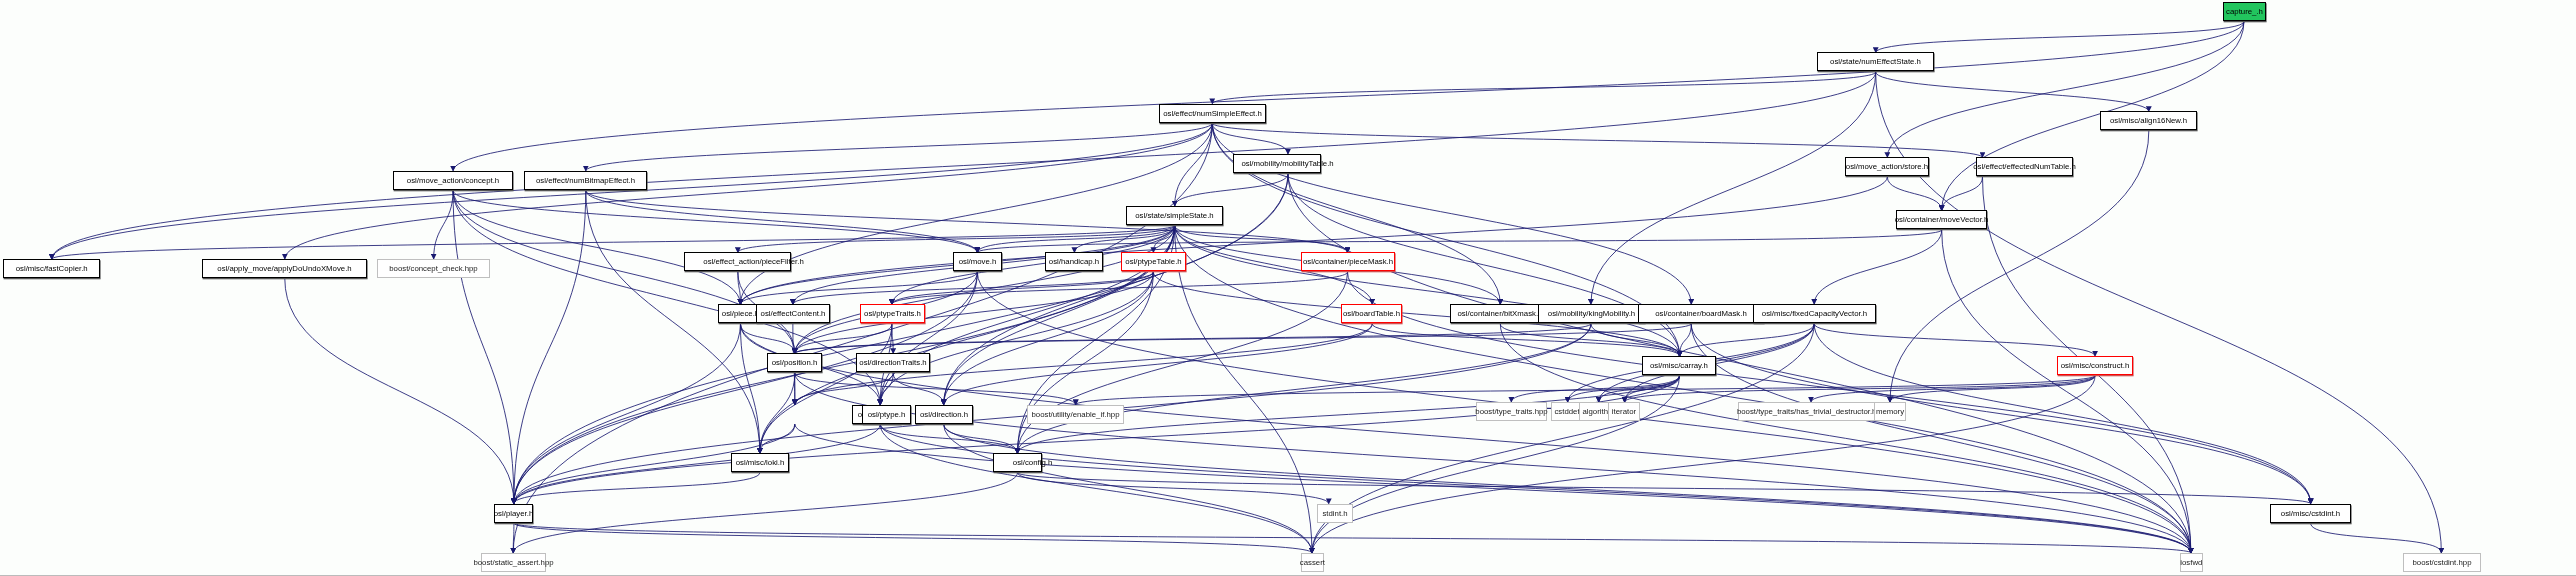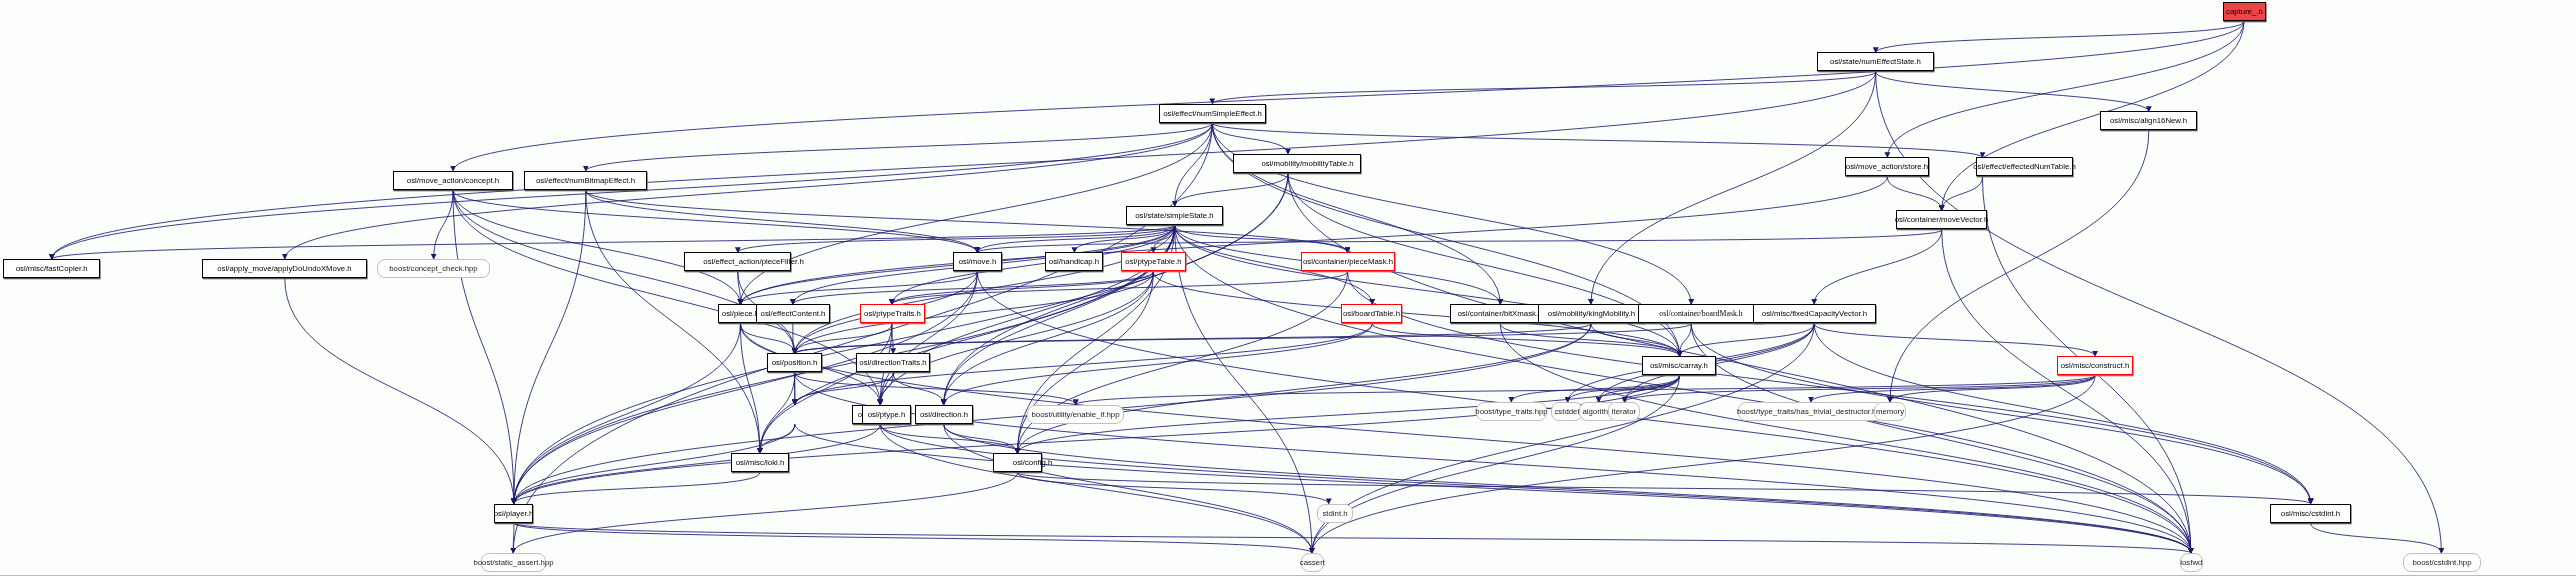--- a/index.html
+++ b/index.html
@@ -5,23 +5,23 @@
   html, body { margin: 0; padding: 0; background: #fcfefc; }
   body { width: 2576px; height: 577px; position: relative; overflow: hidden;
          font-family: "Liberation Sans", sans-serif; }
   #graph { position: absolute; left: 0; top: 0; width: 2576px; height: 577px; }
   #edges path { fill: none; stroke: #191970; stroke-width: 1.3; }
   .node { position: absolute; box-sizing: border-box; height: 19.4px;
           display: flex; align-items: center; justify-content: center;
           font-size: 7.8px; color: #000; white-space: nowrap; padding: 0 3.9px;
           background: #ffffff; border: 0.6px solid #000;
           box-shadow: 0.6px 1.3px 0 #555; }
-  .node.root { background: #ef4444; border-color: #000; }
+  .node.root { background: #22c55e; border-color: #000; }
   .node.red { border-color: #ff0000; box-shadow: 0.6px 1.3px 0 #d05050; }
-  .node.ext { border-color: #bfbfbf; box-shadow: none; color: #222; border-radius: 8px; }
+  .node.ext { border-color: #bfbfbf; box-shadow: none; color: #222; }
   .bottom-rule { position: absolute; left: 0; right: 0; top: 575px; height: 1.3px; background: #bbb; }
 </style>
 </head>
 <body>
 
 <svg id="graph" xmlns="http://www.w3.org/2000/svg" viewBox="0 0 3980 891" width="2576" height="577">
   <defs>
     <marker id="arrow" viewBox="0 0 10 10" refX="9" refY="5" markerWidth="7" markerHeight="7" orient="auto">
       <path d="M0,0 L10,5 L0,10 z" fill="#191970"></path>
     </marker>
@@ -176,42 +176,42 @@
       <path d="M794,808 C794,838 3385,824 3385,854" marker-end="url(#arrow)"></path>
       <path d="M3570,808 C3570,838 3772,824 3772,854" marker-end="url(#arrow)"></path>
     </g>
 </svg>
 
 <div id="nodes">
     <div class="node root" style="left: 2223px; top: 1.9px; width: 43px;">capture_.h</div>
     <div class="node " style="left: 1817px; top: 52px; width: 117px;">osl/state/numEffectState.h</div>
     <div class="node " style="left: 1159px; top: 104px; width: 107px;">osl/effect/numSimpleEffect.h</div>
     <div class="node " style="left: 2100px; top: 111px; width: 97px;">osl/misc/align16New.h</div>
-    <div class="node " style="left: 1233px; top: 154px; width: 128px; padding-left: 25px;">osl/mobility/mobilityTable.h</div>
+    <div class="node " style="left: 1233px; top: 154px; width: 88px; padding-left: 25px;">osl/mobility/mobilityTable.h</div>
     <div class="node " style="left: 1845px; top: 157px; width: 84px;">osl/move_action/store.h</div>
     <div class="node " style="left: 1976px; top: 157px; width: 97px;">osl/effect/effectedNumTable.h</div>
     <div class="node " style="left: 393px; top: 171px; width: 120px;">osl/move_action/concept.h</div>
     <div class="node " style="left: 524px; top: 171px; width: 123px;">osl/effect/numBitmapEffect.h</div>
     <div class="node " style="left: 1126px; top: 206px; width: 97px;">osl/state/simpleState.h</div>
     <div class="node " style="left: 1896px; top: 210px; width: 91px;">osl/container/moveVector.h</div>
     <div class="node " style="left: 3.2px; top: 259px; width: 97px;">osl/misc/fastCopier.h</div>
     <div class="node " style="left: 202px; top: 259px; width: 165px;">osl/apply_move/applyDoUndoXMove.h</div>
     <div class="node ext" style="left: 377px; top: 259px; width: 113px;">boost/concept_check.hpp</div>
     <div class="node " style="left: 684px; top: 252px; width: 107px; padding-left: 36px;">osl/effect_action/pieceFilter.h</div>
     <div class="node " style="left: 953px; top: 252px; width: 49px;">osl/move.h</div>
     <div class="node " style="left: 1045px; top: 252px; width: 58px;">osl/handicap.h</div>
     <div class="node red" style="left: 1121px; top: 252px; width: 65px;">osl/ptypeTable.h</div>
     <div class="node red" style="left: 1301px; top: 252px; width: 94px;">osl/container/pieceMask.h</div>
     <div class="node " style="left: 718px; top: 304px; width: 45px;">osl/piece.h</div>
     <div class="node " style="left: 756px; top: 304px; width: 74px;">osl/effectContent.h</div>
     <div class="node red" style="left: 860px; top: 304px; width: 65px;">osl/ptypeTraits.h</div>
     <div class="node red" style="left: 1341px; top: 304px; width: 61px;">osl/boardTable.h</div>
     <div class="node " style="left: 1450px; top: 304px; width: 100px;">osl/container/bitXmask.h</div>
     <div class="node " style="left: 1538px; top: 304px; width: 107px;">osl/mobility/kingMobility.h</div>
-    <div class="node " style="left: 1638px; top: 304px; width: 126px; font-family: Liberation Serif, serif;">osl/container/boardMask.h</div>
+    <div class="node " style="left: 1638px; top: 304px; width: 126px;">osl/container/boardMask.h</div>
     <div class="node " style="left: 1753px; top: 304px; width: 123px;">osl/misc/fixedCapacityVector.h</div>
     <div class="node " style="left: 767px; top: 353px; width: 55px;">osl/position.h</div>
     <div class="node " style="left: 856px; top: 353px; width: 74px;">osl/directionTraits.h</div>
     <div class="node " style="left: 1642px; top: 356px; width: 74px;">osl/misc/carray.h</div>
     <div class="node red" style="left: 2057px; top: 356px; width: 76px;">osl/misc/construct.h</div>
     <div class="node " style="left: 815px; top: 405px; width: 49px; margin-left: 37px;">osl/offset.h</div>
     <div class="node " style="left: 856px; top: 405px; width: 49px; margin-left: 6px;">osl/ptype.h</div>
     <div class="node " style="left: 915px; top: 405px; width: 58px;">osl/direction.h</div>
     <div class="node ext" style="left: 1027px; top: 405px; width: 97px;">boost/utility/enable_if.hpp</div>
     <div class="node ext" style="left: 1476px; top: 402px; width: 71px;">boost/type_traits.hpp</div>

